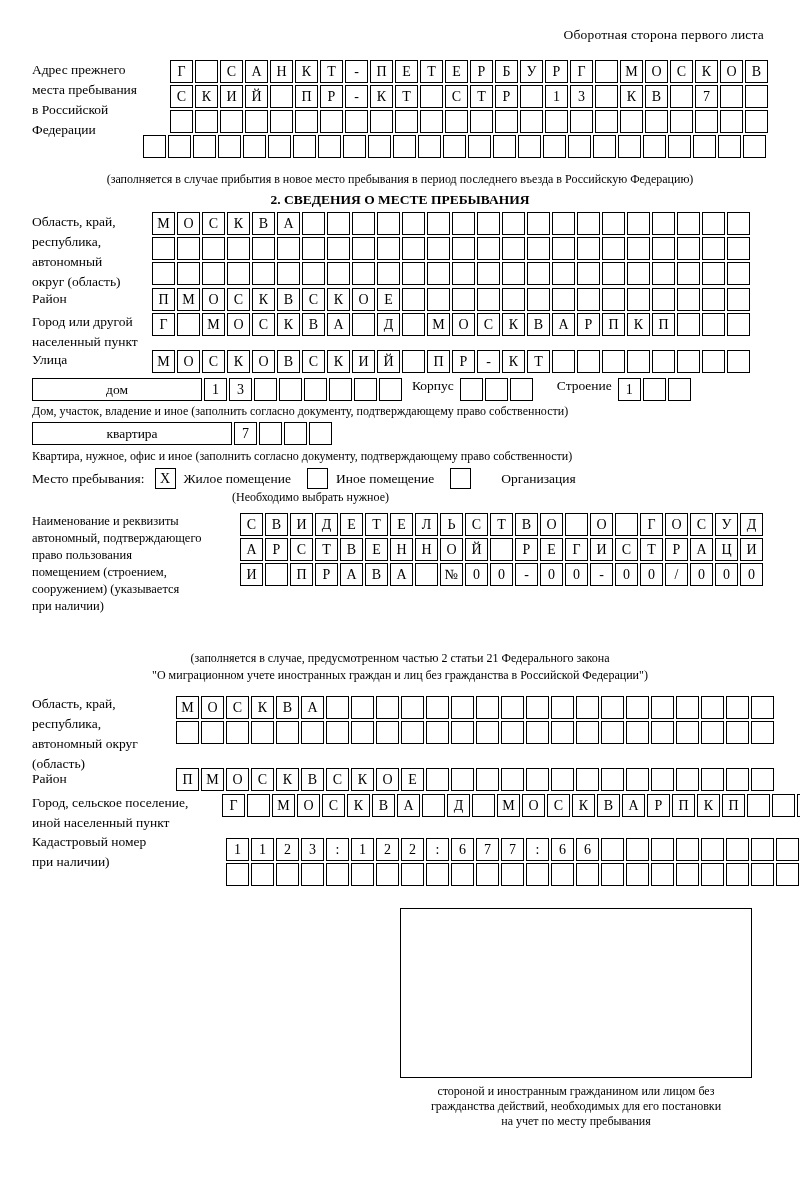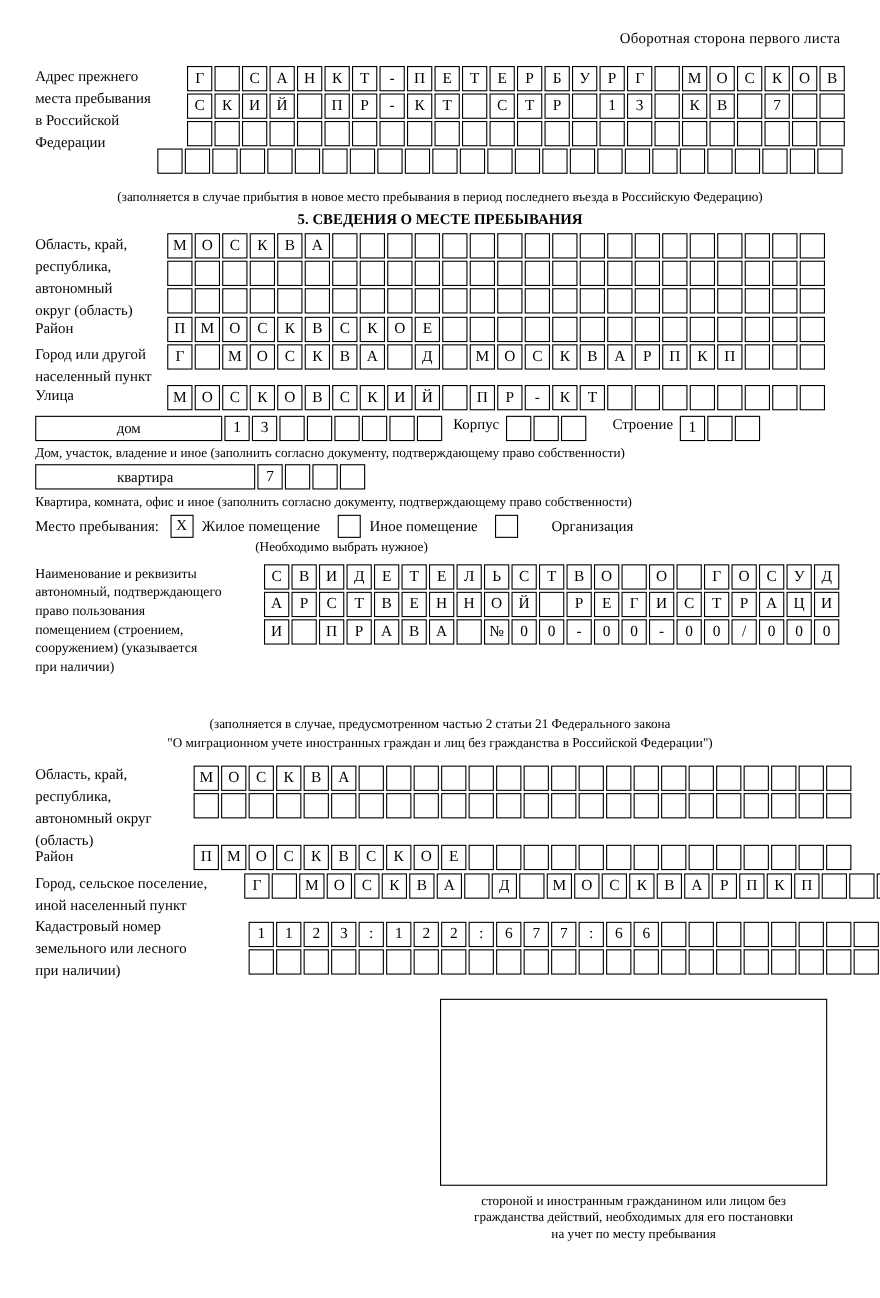--- a/index.html
+++ b/index.html
@@ -219,21 +219,21 @@
         <div class="cell blank"></div>
         <div class="cell blank"></div>
         <div class="cell blank"></div>
         <div class="cell blank"></div>
         <div class="cell blank"></div>
       </div>
     </div>
 
   <div class="abs note" style="left:0px; top:172px; width:800px;">(заполняется в случае прибытия в новое место пребывания в период последнего въезда в Российскую Федерацию)</div>
 
-  <div class="abs center-title" style="left:0; top:192px;">5. СВЕДЕНИЯ О МЕСТЕ ПРЕБЫВАНИЯ</div>
+  <div class="abs center-title" style="left:0; top:192px;">2. СВЕДЕНИЯ О МЕСТЕ ПРЕБЫВАНИЯ</div>
 
   <div class="abs label" style="left:32px; top:212px; width:145px;">
     <div>Область, край,</div>
     <div>республика,</div>
     <div>автономный</div>
     <div>округ (область)</div>
   </div>
   <div class="abs" id="s2-region" style="left:152px; top:212px;">
       <div class="cellrow">
         <div class="cell">М</div>
@@ -437,21 +437,21 @@
 
   <div class="abs" style="left:32px; top:422px; display:flex; align-items:center;">
     <div class="boxlabel" style="width:200px;">квартира</div>
     <div id="flat-cells" style="display:flex;">
         <div class="cell">7</div>
         <div class="cell"></div>
         <div class="cell"></div>
         <div class="cell"></div>
       </div>
   </div>
-  <div class="abs note-left" style="left:32px; top:449px;">Квартира, комната, офис и иное (заполнить согласно документу, подтверждающему право собственности)</div>
+  <div class="abs note-left" style="left:32px; top:449px;">Квартира, нужное, офис и иное (заполнить согласно документу, подтверждающему право собственности)</div>
 
   <div class="abs" style="left:32px; top:468px; display:flex; align-items:center;">
     <span class="inline-text">Место пребывания:</span>
     <span class="checkbox" style="margin-left:10px;">X</span>
     <span class="inline-text" style="margin-left:8px;">Жилое помещение</span>
     <span class="checkbox" style="margin-left:16px;"></span>
     <span class="inline-text" style="margin-left:8px;">Иное помещение</span>
     <span class="checkbox" style="margin-left:16px;"></span>
     <span class="inline-text" style="margin-left:30px;">Организация</span>
   </div>
@@ -659,21 +659,20 @@
         <div class="cell">К</div>
         <div class="cell">П</div>
         <div class="cell blank"></div>
         <div class="cell blank"></div>
         <div class="cell blank"></div>
       </div>
     </div>
 
   <div class="abs label" style="left:32px; top:832px; width:190px;">
     <div>Кадастровый номер</div>
-    <div>земельного или лесного</div>
     <div>при наличии)</div>
   </div>
   <div class="abs" id="al-cad" style="left:226px; top:838px;">
       <div class="cellrow">
         <div class="cell">1</div>
         <div class="cell">1</div>
         <div class="cell">2</div>
         <div class="cell">3</div>
         <div class="cell">:</div>
         <div class="cell">1</div>

